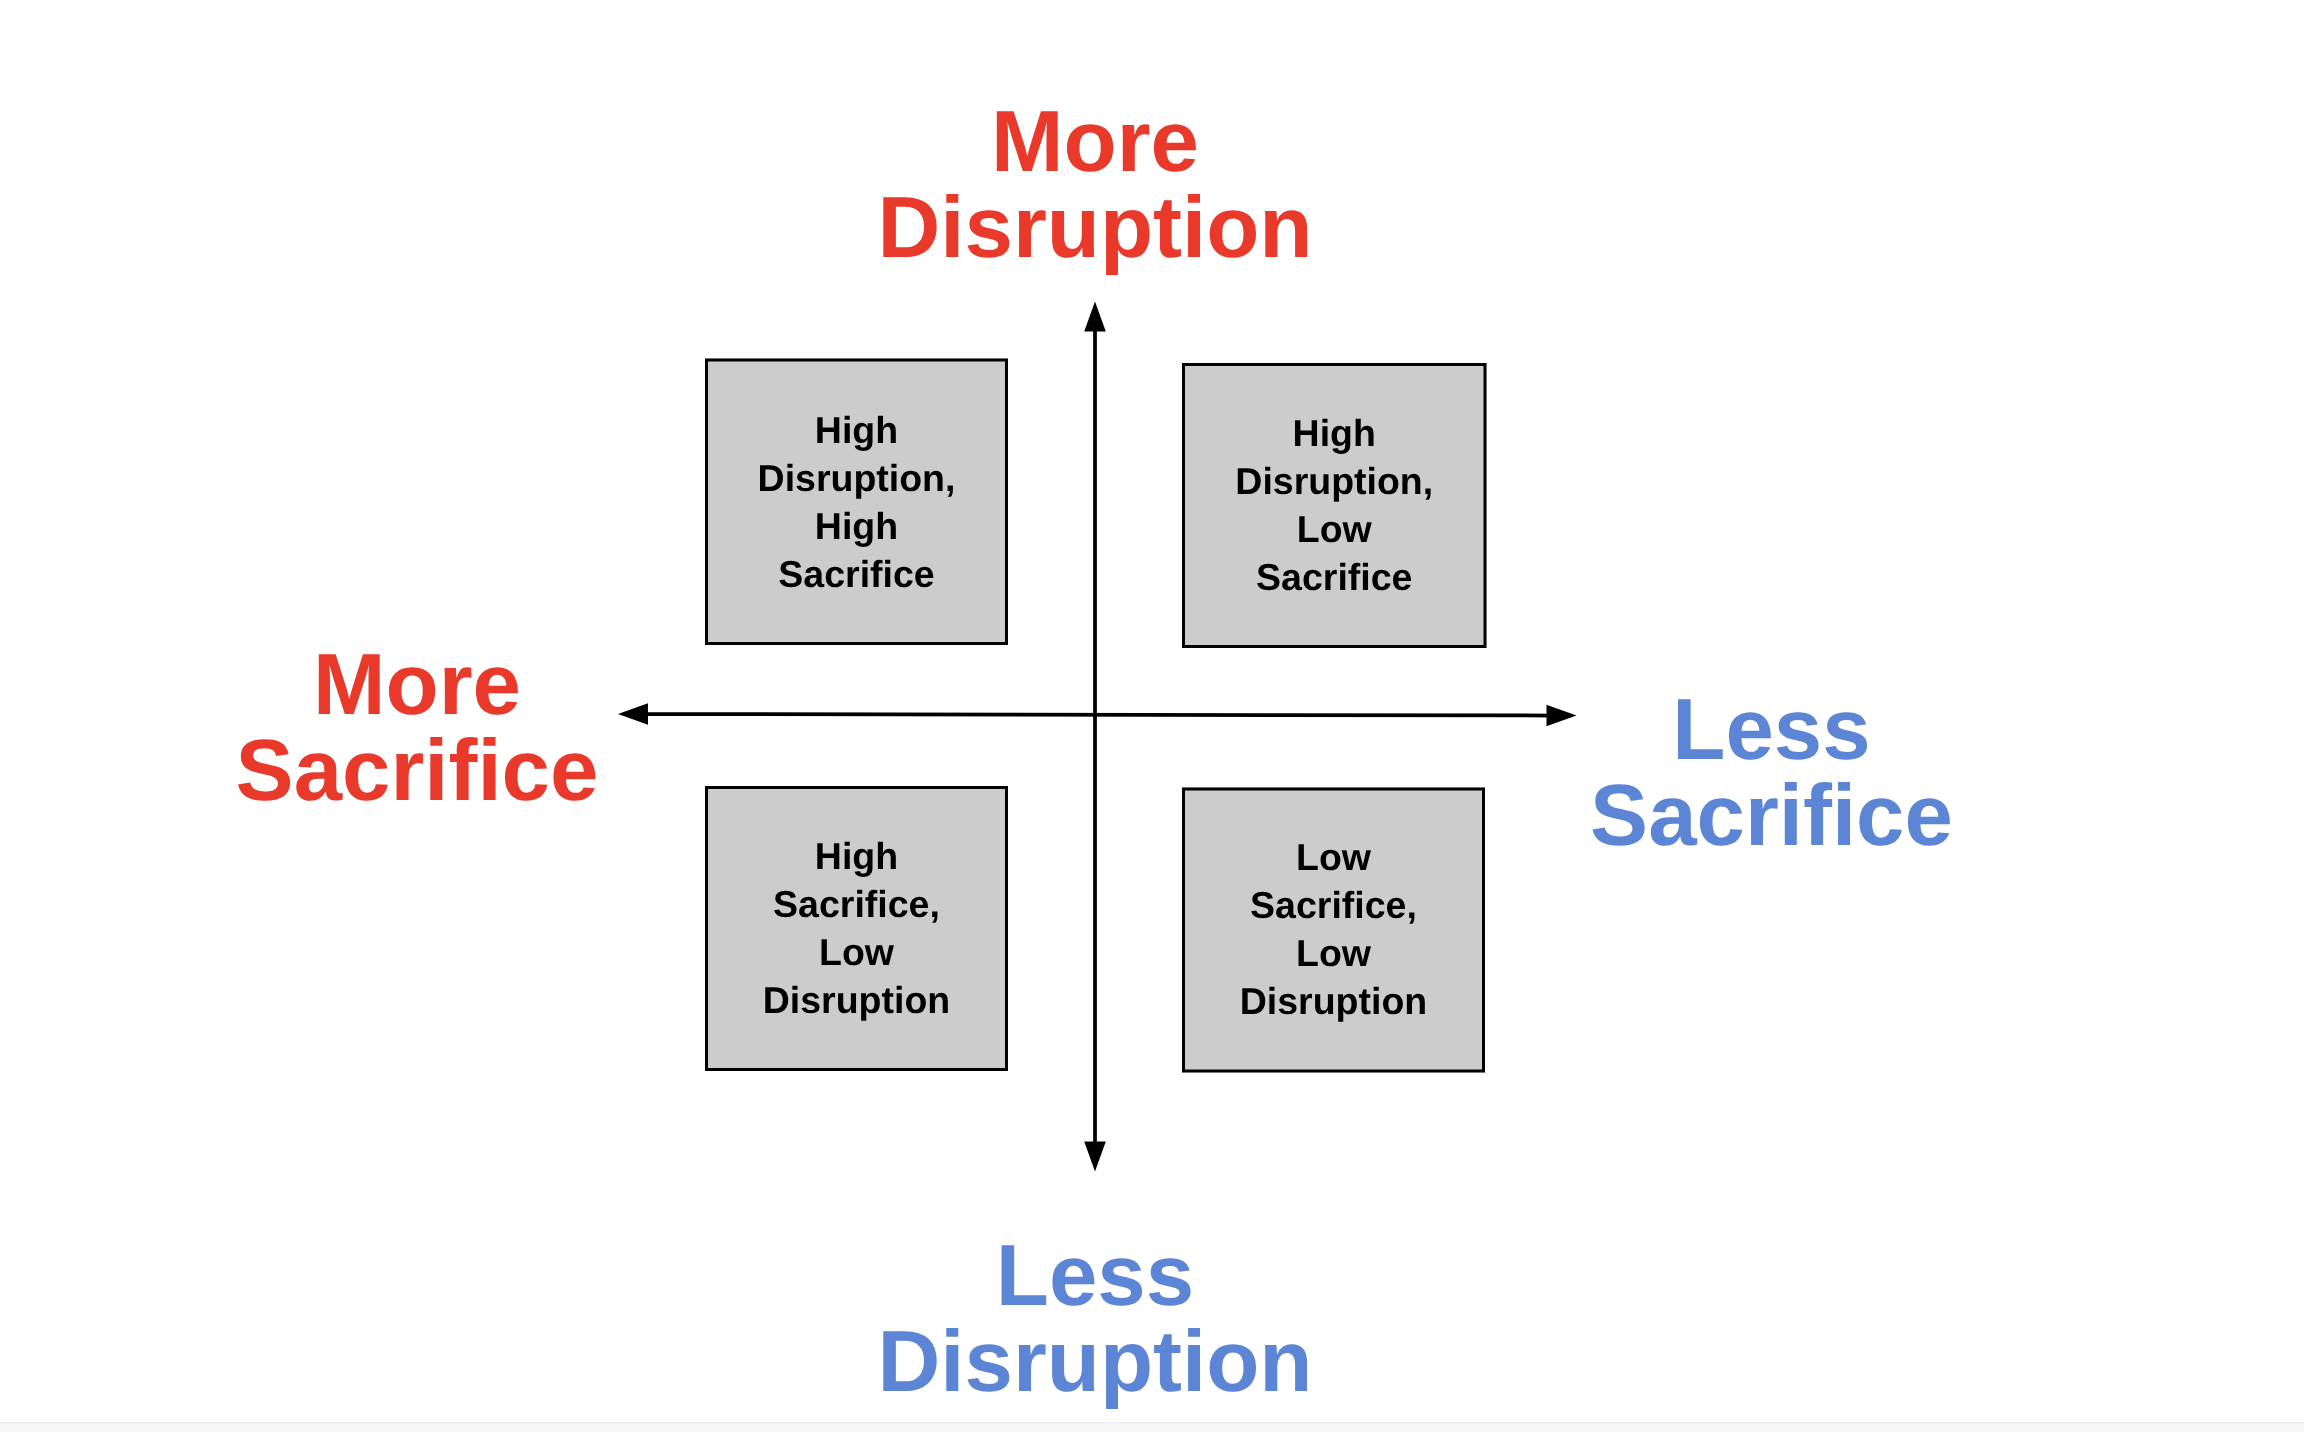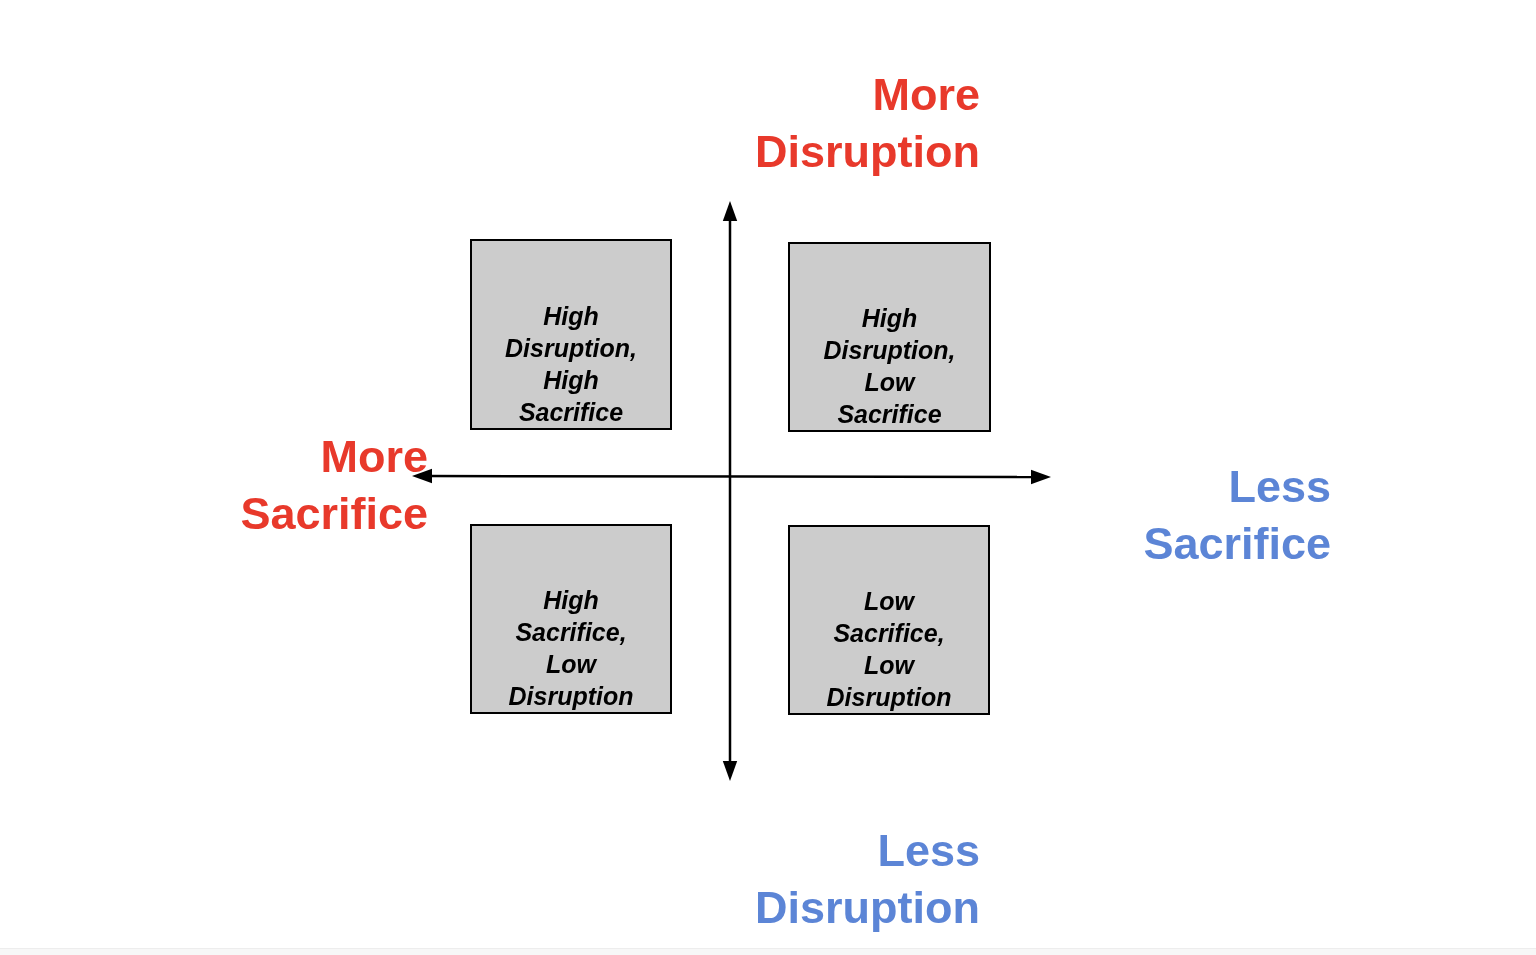--- a/index.html
+++ b/index.html
@@ -14,40 +14,39 @@
     font-weight: bold;
   }
   .axis-svg {
     position: absolute;
     left: 0; top: 0;
     width: 1536px; height: 955px;
     color: var(--axis, #000000);
   }
   .axis-label {
     position: absolute;
-    text-align: right;
+    text-align: center;
     white-space: pre-line;
-    font-size: 45px;
+    font-size: 58px;
     line-height: 57px;
     letter-spacing: 0px;
   }
   .label-more { color: var(--more-label, #e8392b); }
   .label-less { color: var(--less-label, #5c85d6); margin-top: 36px; }
   .label-top    { left: 480px; top: 66px;  width: 500px; }
   .label-bottom { left: 480px; top: 786px; width: 500px; }
   .label-left   { left: 128px; top: 428px; width: 300px; }
   .label-right  { left: 1031px; top: 422px; width: 300px; }
   .qbox {
     position: absolute;
     background: var(--box-fill, #cccccc);
     border: 2px solid var(--box-border, #000000);
     display: flex;
-    align-items: flex-end;
+    align-items: center;
     justify-content: center;
-    font-style: italic;
   }
   .qbox-tl { left: 470px; top: 239px; width: 202px; height: 191px; }
   .qbox-tr { left: 788px; top: 242px; width: 203px; height: 190px; }
   .qbox-bl { left: 470px; top: 524px; width: 202px; height: 190px; }
   .qbox-br { left: 788px; top: 525px; width: 202px; height: 190px; }
   .qbox-text {
     color: #000000;
     font-size: 25px;
     line-height: 32px;
     text-align: center;

